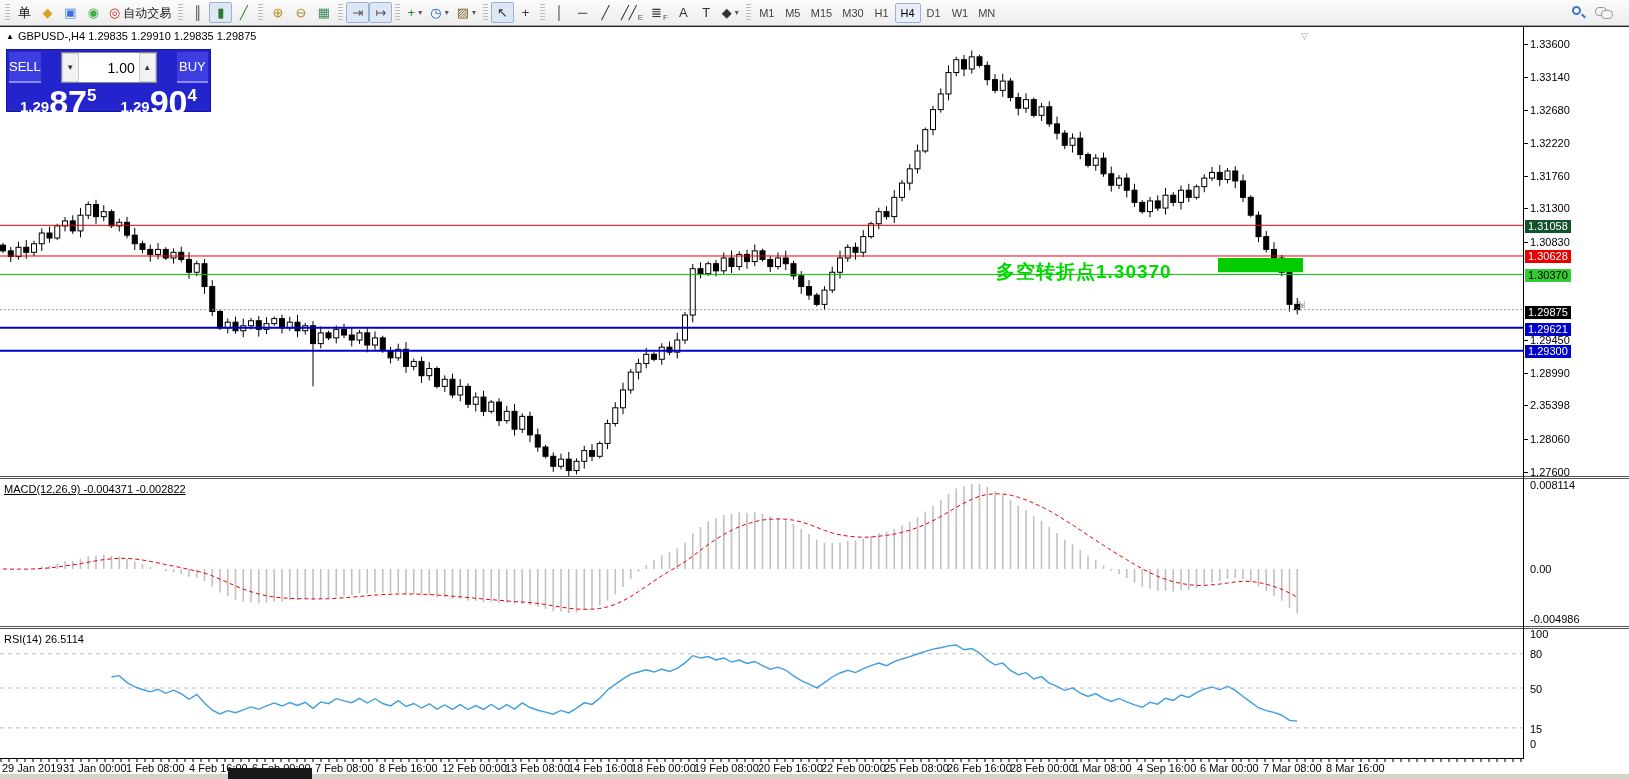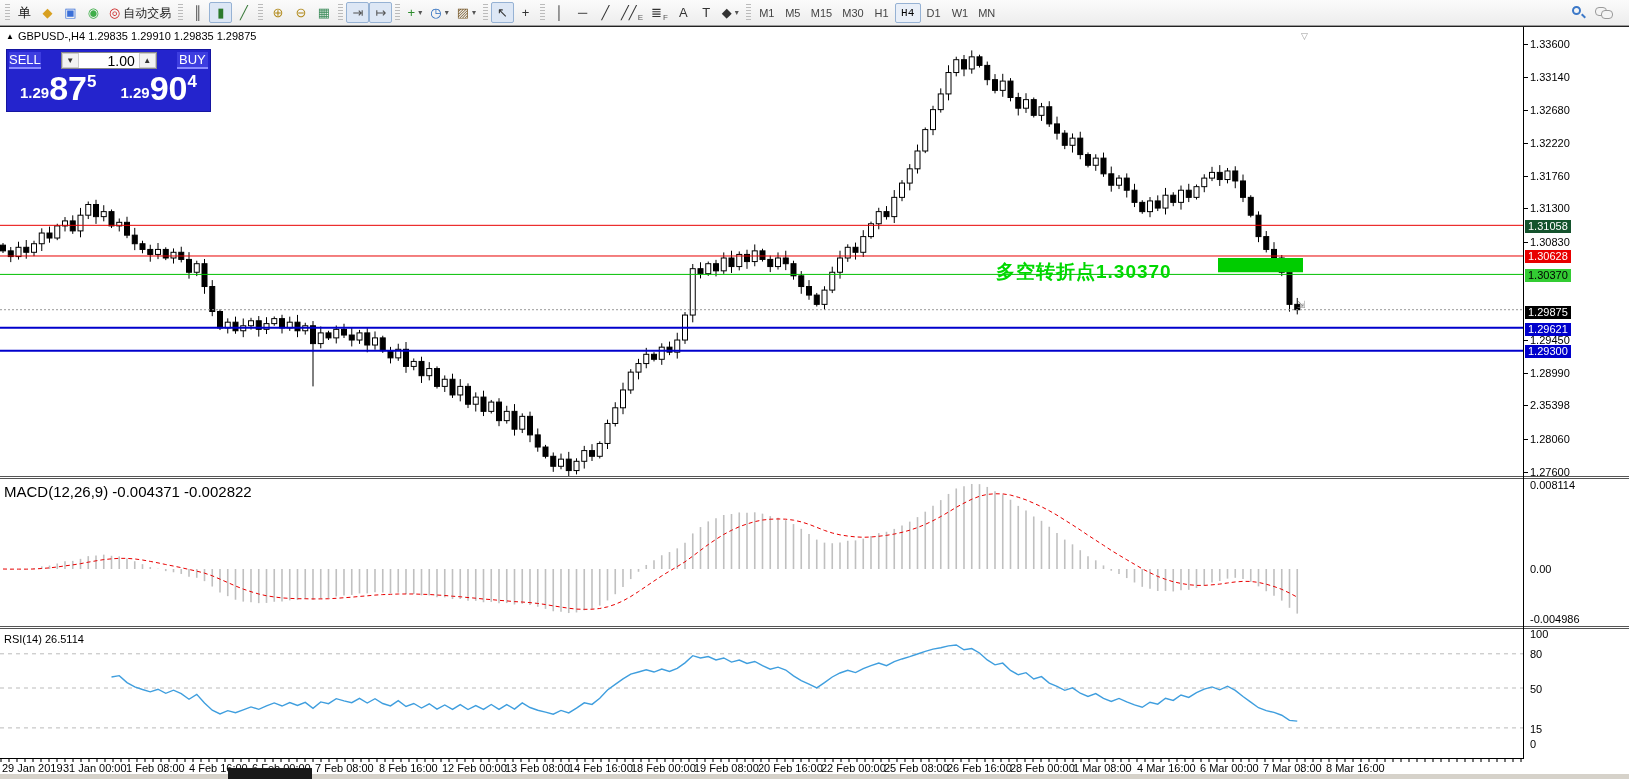--- a/index.html
+++ b/index.html
@@ -17,21 +17,21 @@
   .tbtn { height:21px; min-width:23px; padding:0 3px; display:flex; align-items:center;
     justify-content:center; gap:3px; font-size:13px; border:1px solid transparent;
     border-radius:2px; color:#333; cursor:default; flex:0 0 auto; line-height:1; }
   .tbtn.pressed { background:#dde7f5; border:1px solid #96b2d4; }
   .tbtn .sub { font-size:8px; margin-left:-2px; align-self:flex-end; color:#555; }
   .tbtn .caret { font-size:8px; color:#555; }
   .tbtn .lbl { font-size:12px; color:#222; }
   .tf-btn { height:20px; min-width:26px; padding:0 4px; display:flex; align-items:center;
     justify-content:center; font-size:11px; color:#444; border:1px solid transparent;
     border-radius:2px; flex:0 0 auto; }
-  .tf-btn.pressed { background:#e9eff8; border:1px solid #96b2d4; color:#000;font-family:Liberation Mono, monospace; }
+  .tf-btn.pressed { background:#e9eff8; border:1px solid #96b2d4; color:#000; }
   #toolbar-right { margin-left:auto; display:flex; align-items:center; gap:10px; padding-right:14px; }
   .mag { position:relative; width:13px; height:13px; }
   .mag .lens { position:absolute; left:0; top:0; width:9px; height:9px; border:2px solid #3c78c8; border-radius:50%; }
   .mag .handle { position:absolute; left:9px; top:9px; width:5px; height:2px; background:#3c78c8; transform:rotate(45deg); }
   .chat { position:relative; width:18px; height:12px; }
   .chat .b1,.chat .b2 { position:absolute; width:12px; height:9px; border:1px solid #9a9a9a; border-radius:4px; background:#f4f4f4; }
   .chat .b1 { left:0; top:0; } .chat .b2 { left:6px; top:3px; }
 
   
   #chart-area { position:absolute; left:0; top:26px; width:1629px; height:753px;
@@ -39,27 +39,27 @@
   #plot-border { position:absolute; left:1523px; top:0; width:1px; height:731px; background:#000; }
   #frame-bottom { position:absolute; left:0; top:731px; width:1524px; height:1px; background:#000; }
   .panel-sep { position:absolute; left:0; width:1629px; height:3px; background:#fff;
     border-top:1px solid #555; border-bottom:1px solid #555; }
   svg.panel { position:absolute; left:0; display:block; }
 
   #chart-title { position:absolute; left:6px; top:3px; font-size:11px; color:#000;
     display:flex; align-items:center; gap:4px; font-weight:500; }
   #chart-title .tri { font-size:8px; color:#000; }
 
-  #indicator-label-macd { position:absolute; left:4px; top:456px; font-size:15px; color:#000; }
+  #indicator-label-macd { position:absolute; left:4px; top:456px; font-size:11px; color:#000;text-decoration:underline; }
   #indicator-label-rsi  { position:absolute; left:4px; top:606px; font-size:11px; color:#000; }
 
   
   #trade-panel { position:absolute; left:6px; top:22px; width:205px; height:63px;
     background:#2424cd; border:1px solid #1515a0; padding:2px; }
-  #tp-top { display:flex; height:17px; gap:20px; }
+  #tp-top { display:flex; height:31px; gap:20px; }
   .tp-btn { width:52px; background:#3d3de0; color:#fff; font-size:13px; display:flex;
     align-items:center; justify-content:center; border-bottom:2px solid #8a8aff; }
   #tp-vol { flex:1; display:flex; background:#fff; border:1px solid #888; }
   .vol-arrow { width:17px; display:flex; align-items:center; justify-content:center;
     font-size:8px; color:#333; background:#f2f2f2; border:1px solid #ccc; }
   #vol-input { flex:1; border:none; outline:none; text-align:right; font-size:14px; padding-right:4px;
     font-family:"Liberation Sans",sans-serif; color:#000; width:60px; }
   #tp-prices { display:flex; height:35px; margin-top:1px; gap:2px; }
   .tp-price { flex:1; color:#fff; display:flex; align-items:flex-end; justify-content:center; padding-bottom:1px; }
   .tp-price .small { font-size:15px; font-weight:bold; margin-bottom:3px; }
@@ -788,21 +788,21 @@
         <div class="time-label" style="left:505px">13 Feb 08:00</div>
         <div class="time-label" style="left:568px">14 Feb 16:00</div>
         <div class="time-label" style="left:631px">18 Feb 00:00</div>
         <div class="time-label" style="left:694px">19 Feb 08:00</div>
         <div class="time-label" style="left:758px">20 Feb 16:00</div>
         <div class="time-label" style="left:821px">22 Feb 00:00</div>
         <div class="time-label" style="left:884px">25 Feb 08:00</div>
         <div class="time-label" style="left:947px">26 Feb 16:00</div>
         <div class="time-label" style="left:1010px">28 Feb 00:00</div>
         <div class="time-label" style="left:1073px">1 Mar 08:00</div>
-        <div class="time-label" style="left:1137px">4 Mar 16:00</div>
+        <div class="time-label" style="left:1137px">4 Sep 16:00</div>
         <div class="time-label" style="left:1200px">6 Mar 00:00</div>
         <div class="time-label" style="left:1263px">7 Mar 08:00</div>
         <div class="time-label" style="left:1326px">8 Mar 16:00</div>
       </div>
     <div id="bottom-strip"></div>
     <div id="bottom-dark-fragment"></div>
   <div class="axis-label" style="top:11px">1.33600</div>
       <div class="axis-label" style="top:44px">1.33140</div>
       <div class="axis-label" style="top:77px">1.32680</div>
       <div class="axis-label" style="top:110px">1.32220</div>

